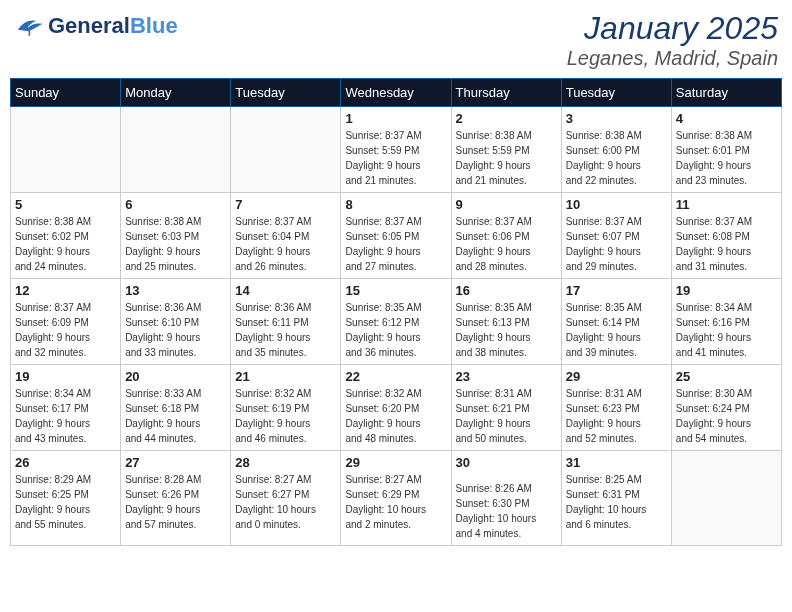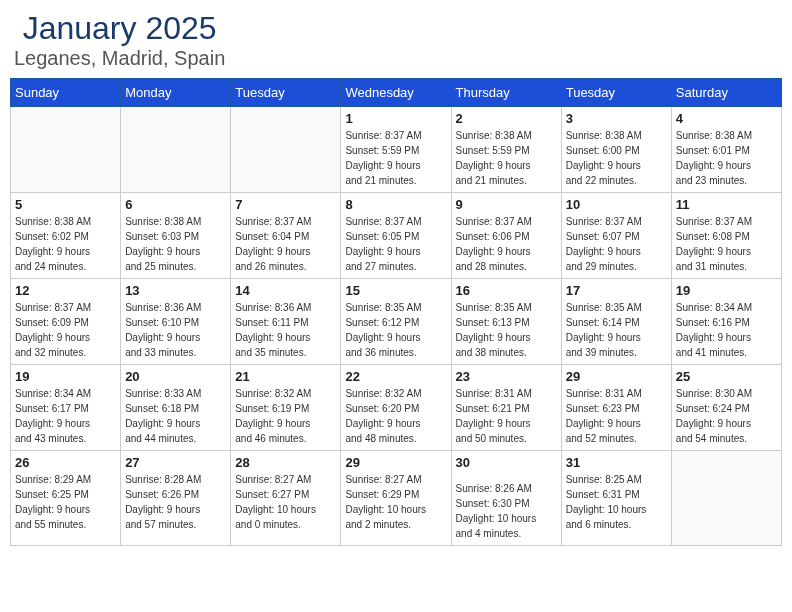--- a/index.html
+++ b/index.html
@@ -17,38 +17,39 @@
       margin-bottom: 8px;
       padding: 0 4px;
     }
     .logo {
       display: flex;
       flex-direction: column;
       align-items: flex-start;
       margin-top: 4px;
     }
     .title-area {
-      text-align: center;
+      text-align: right;
+      font-style: italic;
     }
     .month-title {
       font-size: 32px;
       color: #1a3a6b;
       font-weight: normal;
     }
     .location-title {
       font-size: 20px;
       color: #555;
     }
     .calendar {
       width: 100%;
       border-collapse: collapse;
       border: 1px solid #ccc;
     }
     .calendar th {
-      background-color: #1d4ed8;
+      background-color: #0f172a;
       color: #fff;
       font-size: 13px;
       padding: 6px 4px;
       text-align: left;
       border: 1px solid #1a5a9a;
       font-weight: normal;
     }
     .calendar td {
       vertical-align: top;
       width: calc(100% / 7);
@@ -92,20 +93,33 @@
     .logo-bird {
       display: inline-block;
       width: 30px;
       height: 24px;
     }
   </style>
 </head>
 <body>
 
 <div class="header">
+  <div class="logo">
+    <div class="logo-wrapper">
+      <svg class="logo-bird" viewBox="0 0 40 30" xmlns="http://www.w3.org/2000/svg">
+        <path d="M5 20 Q15 5 30 8 Q20 12 18 18 Q25 10 38 12 Q28 18 20 22 Z" fill="#2a6db5"></path>
+        <path d="M18 18 Q22 22 20 28" stroke="#2a6db5" stroke-width="2" fill="none"></path>
+      </svg>
+      <div>
+        <div class="logo-combined">
+          <span class="logo-dark-text">General</span><span class="logo-blue-text">Blue</span>
+        </div>
+      </div>
+    </div>
+  </div>
   <div class="title-area">
     <div class="month-title">January 2025</div>
     <div class="location-title">Leganes, Madrid, Spain</div>
   </div>
 </div>
 
 <table class="calendar">
   <thead>
     <tr>
     <th>Sunday</th>

